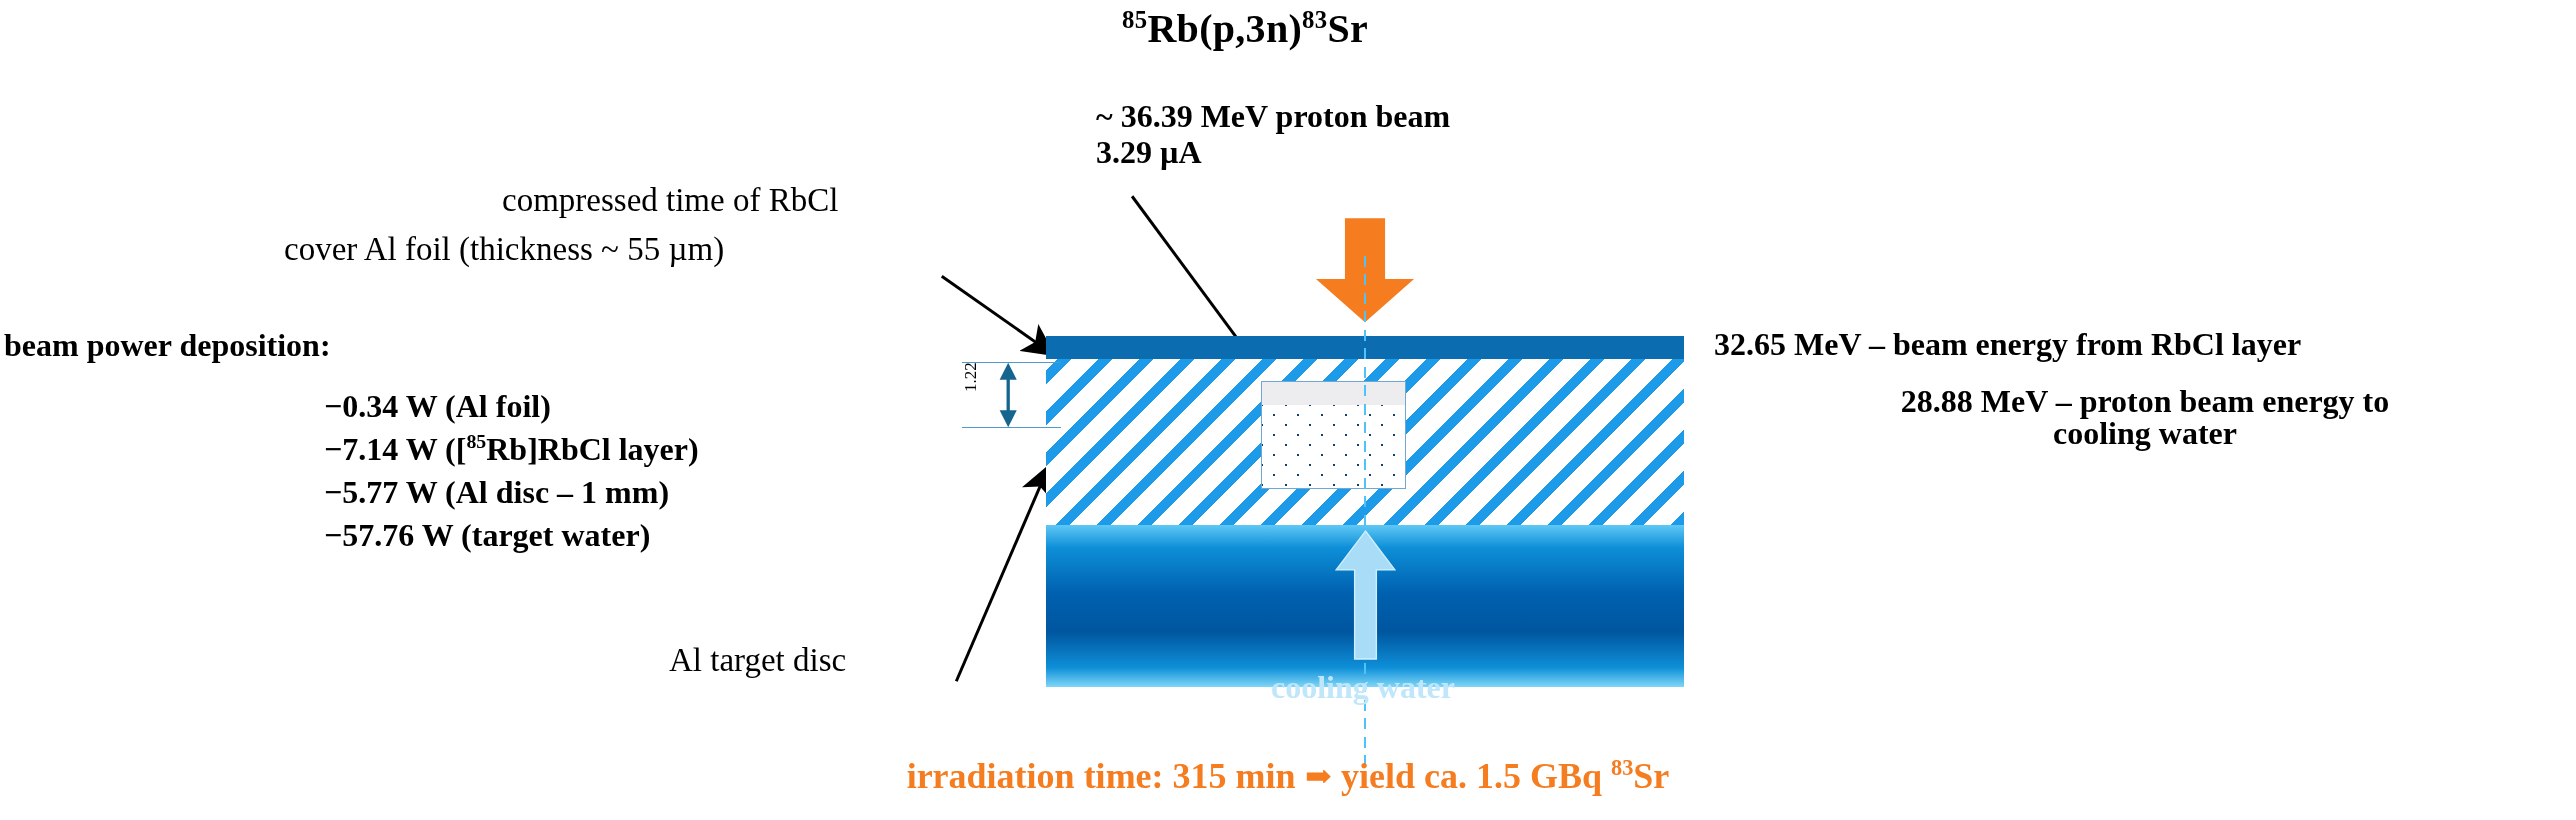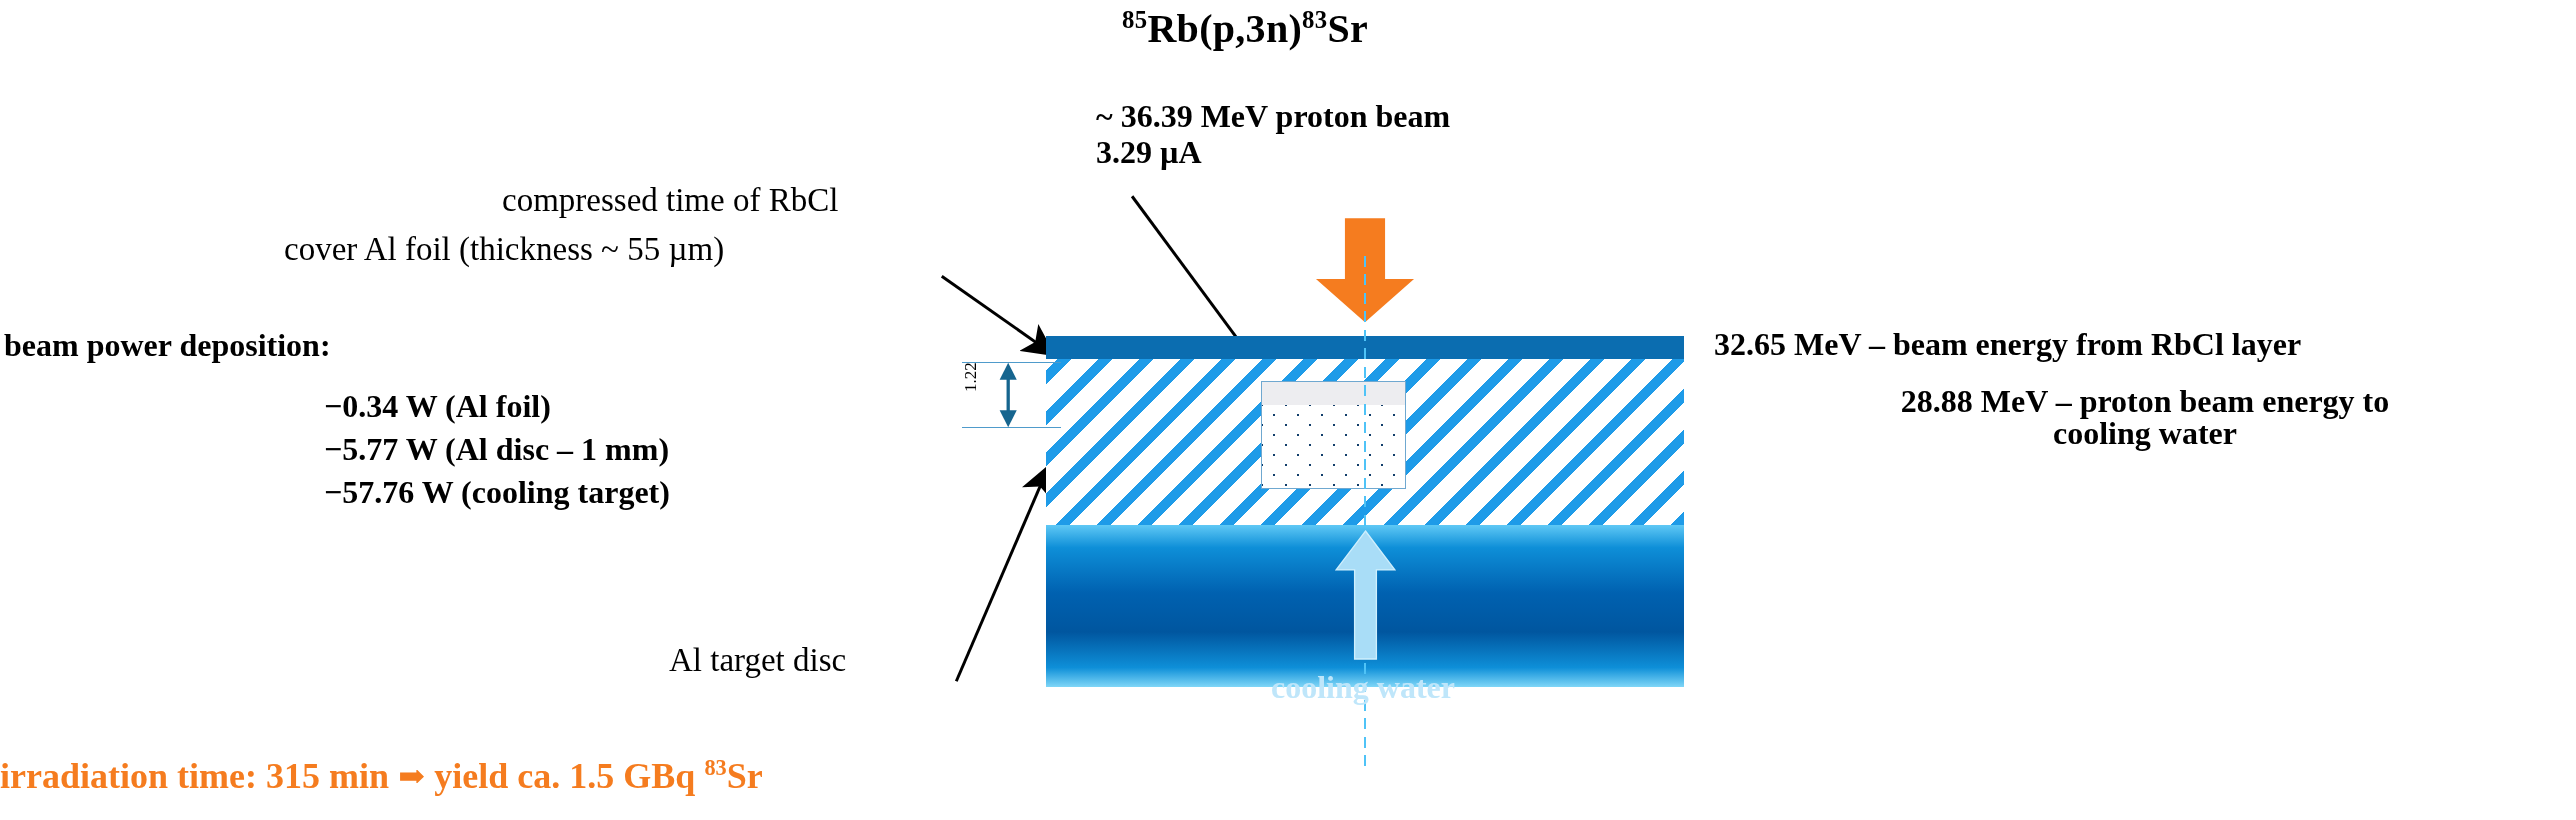--- a/index.html
+++ b/index.html
@@ -18,21 +18,21 @@
   #alfoil-label{left:284px;top:231px;font-size:33px;font-weight:normal;text-align:right;}
   #altarget-label{left:669px;top:642px;font-size:33px;font-weight:normal;}
 
   #bpd-title{left:4px;top:327px;font-size:32px;font-weight:bold;}
   #bpd-list{left:324px;top:385px;font-size:32px;font-weight:bold;line-height:1.34;}
 
   #energy-notes{left:1714px;top:328px;width:862px;font-size:32px;font-weight:bold;line-height:1.0;}
   .en-row{margin-bottom:25px;}
   .en-c{text-align:center;}
 
-  #footer-note{left:0;top:755px;width:2576px;text-align:left;
+  #footer-note{left:0;top:755px;width:2576px;text-align:center;
                font-size:36px;font-weight:bold;color:#F57C1F;}
   #footer-note .arr{font-size:32px;padding:0 9.3px;vertical-align:1.3px;}
 
   #water-label{left:1211px;top:669px;width:304px;text-align:center;
                font-size:32px;font-weight:bold;color:#BFE6FA;}
 
   
   #target-stack{left:1046px;top:336px;width:638px;height:351px;}
   #al-foil{left:0;top:0;width:638px;height:22.5px;background:#0B6DB0;}
   #al-disc{left:0;top:22.5px;width:638px;height:167px;background:#ffffff;
@@ -105,26 +105,30 @@
   <line x1="1447" y1="1031" x2="1585" y2="710" stroke="#000" stroke-width="4.5" marker-end="url(#ah)"></line>
 </svg>
 
 <div class="abs nb" id="bpd-title">beam power deposition:</div>
 <div class="abs" id="bpd-list">
   <div class="nb">
     <span>−0.34 W</span>
     <span>(Al foil)</span>
   </div>
   <div class="nb">
+    <span>−7.14 W</span>
+    <span><span>([</span><sup>85</sup><span>Rb]RbCl layer)</span></span>
+  </div>
+  <div class="nb">
     <span>−5.77 W</span>
     <span>(Al disc – 1 mm)</span>
   </div>
   <div class="nb">
     <span>−57.76 W</span>
-    <span>(cooling target)</span>
+    <span>(target water)</span>
   </div>
 </div>
 
 <div class="abs" id="energy-notes">
   <div class="en-row">
     <div class="nb">32.65 MeV – beam energy from RbCl layer</div>
   </div>
   <div class="en-row">
     <div class="nb en-c">28.88 MeV – proton beam energy to</div>
     <div class="nb en-c">cooling water</div>

